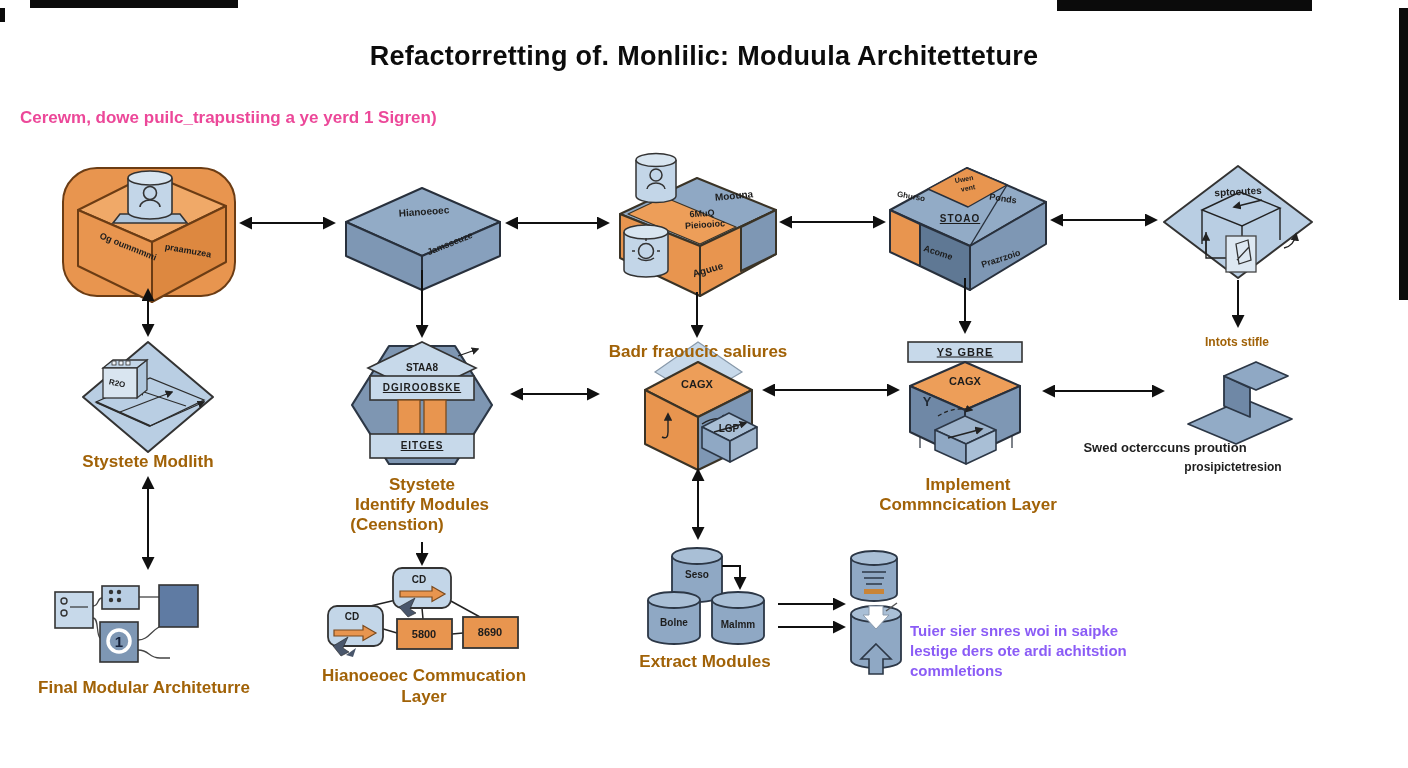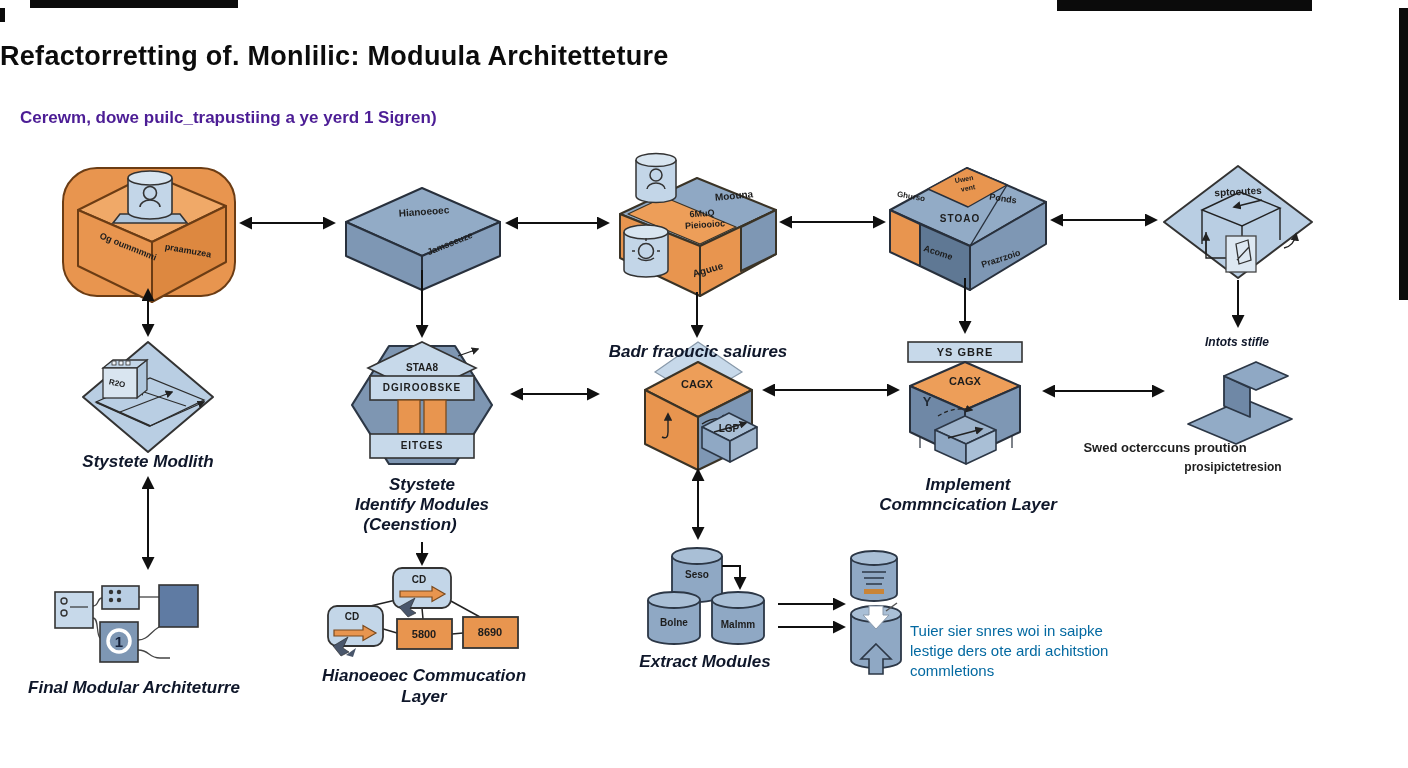--- a/index.html
+++ b/index.html
@@ -4,27 +4,27 @@
 <style>
   html,body{margin:0;padding:0;background:#fff;}
   #stage{position:relative;width:1408px;height:768px;background:#fff;overflow:hidden;
          font-family:"Liberation Sans",sans-serif;color:#111;}
   .bar{position:absolute;background:#0b0b0b;}
   svg{position:absolute;left:0;top:0;}
   .lbl{position:absolute;transform:translate(-50%,-50%);font-weight:bold;color:#1d1d1d;
        white-space:nowrap;line-height:1;}
   .t7{font-size:7px;} .t8{font-size:8px;} .t9{font-size:9px;} .t10{font-size:10px;}
   .t11{font-size:11px;} .t13{font-size:13px;}
-  .cap{font-size:17px;font-weight:bold;color:#0f172a;font-style:italic;}
+  .cap{font-size:17px;font-weight:bold;color:#a16207;}
   .cap18{font-size:12px;}
-  .note{transform:none;font-size:15px;font-weight:400;color:#0369a1;}
-  .sub{position:absolute;font-size:17px;font-weight:600;color:#4c1d95;white-space:nowrap;}
-  .title{position:absolute;left:0;top:41px;width:1408px;
+  .note{transform:none;font-size:15px;font-weight:700;color:#8b5cf6;}
+  .sub{position:absolute;font-size:17px;font-weight:600;color:#ec4899;white-space:nowrap;}
+  .title{position:absolute;left:0;top:41px;width:1408px;text-align:center;
          font-size:27px;font-weight:bold;letter-spacing:.3px;color:#0c0c0c;}
-  .ls1{letter-spacing:1px;}
+  .ls1{letter-spacing:1px;text-decoration:underline;}
 </style>
 </head>
 <body>
 
 <div id="stage">
 
   <div class="bar" style="left:0;top:8px;width:5px;height:14px"></div>
   <div class="bar" style="left:30px;top:0;width:208px;height:8px"></div>
   <div class="bar" style="left:1057px;top:0;width:255px;height:11px"></div>
   <div class="bar" style="left:1399px;top:8px;width:9px;height:292px"></div>
@@ -277,35 +277,35 @@
   <div class="lbl t9" style="left:1001px;top:259px;transform:translate(-50%,-50%) rotate(-18deg)">Prazrzoio</div>
   <div class="lbl t10" style="left:1238px;top:192px;transform:translate(-50%,-50%) rotate(-3deg)">sptocutes</div>
 
   <div class="lbl t8" style="left:117px;top:384px;transform:translate(-50%,-50%) rotate(12deg)">R2O</div>
   <div class="lbl cap" style="left:148px;top:461px">Stystete Modlith</div>
   <div class="lbl t10" style="left:422px;top:368px">STAA8</div>
   <div class="lbl t10 ls1" style="left:422px;top:388px">DGIROOBSKE</div>
   <div class="lbl t10 ls1" style="left:422px;top:446px">EITGES</div>
   <div class="lbl cap" style="left:422px;top:484px">Stystete</div>
   <div class="lbl cap" style="left:422px;top:504px">Identify Modules</div>
-  <div class="lbl cap" style="left:410px;top:524px">(Ceenstion)</div>
+  <div class="lbl cap" style="left:397px;top:524px">(Ceenstion)</div>
   <div class="lbl cap" style="left:698px;top:351px">Badr fraoucic saliures</div>
   <div class="lbl t11" style="left:697px;top:384px">CAGX</div>
   <div class="lbl t10" style="left:729px;top:429px">LGP</div>
   <div class="lbl t11 ls1" style="left:965px;top:352px">YS GBRE</div>
   <div class="lbl t11" style="left:965px;top:381px">CAGX</div>
   <div class="lbl t13" style="left:927px;top:401px;color:#202a36">Y</div>
   <div class="lbl cap" style="left:968px;top:484px">Implement</div>
   <div class="lbl cap" style="left:968px;top:504px">Commncication Layer</div>
   <div class="lbl cap cap18" style="left:1237px;top:342px">Intots stifle</div>
   <div class="lbl" style="left:1165px;top:447px;font-size:13px">Swed octerccuns proution</div>
   <div class="lbl" style="left:1233px;top:467px;font-size:12px">prosipictetresion</div>
 
   <div class="lbl" style="left:119px;top:641px;font-size:15px;color:#15213a">1</div>
-  <div class="lbl cap" style="left:134px;top:687px">Final Modular Architeturre</div>
+  <div class="lbl cap" style="left:144px;top:687px">Final Modular Architeturre</div>
   <div class="lbl t10" style="left:419px;top:580px">CD</div>
   <div class="lbl t10" style="left:352px;top:617px">CD</div>
   <div class="lbl t11" style="left:424px;top:634px">5800</div>
   <div class="lbl t11" style="left:490px;top:632px">8690</div>
   <div class="lbl cap" style="left:424px;top:675px">Hianoeoec Commucation</div>
   <div class="lbl cap" style="left:424px;top:696px">Layer</div>
   <div class="lbl t10" style="left:697px;top:575px">Seso</div>
   <div class="lbl t10" style="left:674px;top:623px">Bolne</div>
   <div class="lbl t10" style="left:738px;top:625px">Malmm</div>
   <div class="lbl cap" style="left:705px;top:661px">Extract Modules</div>

